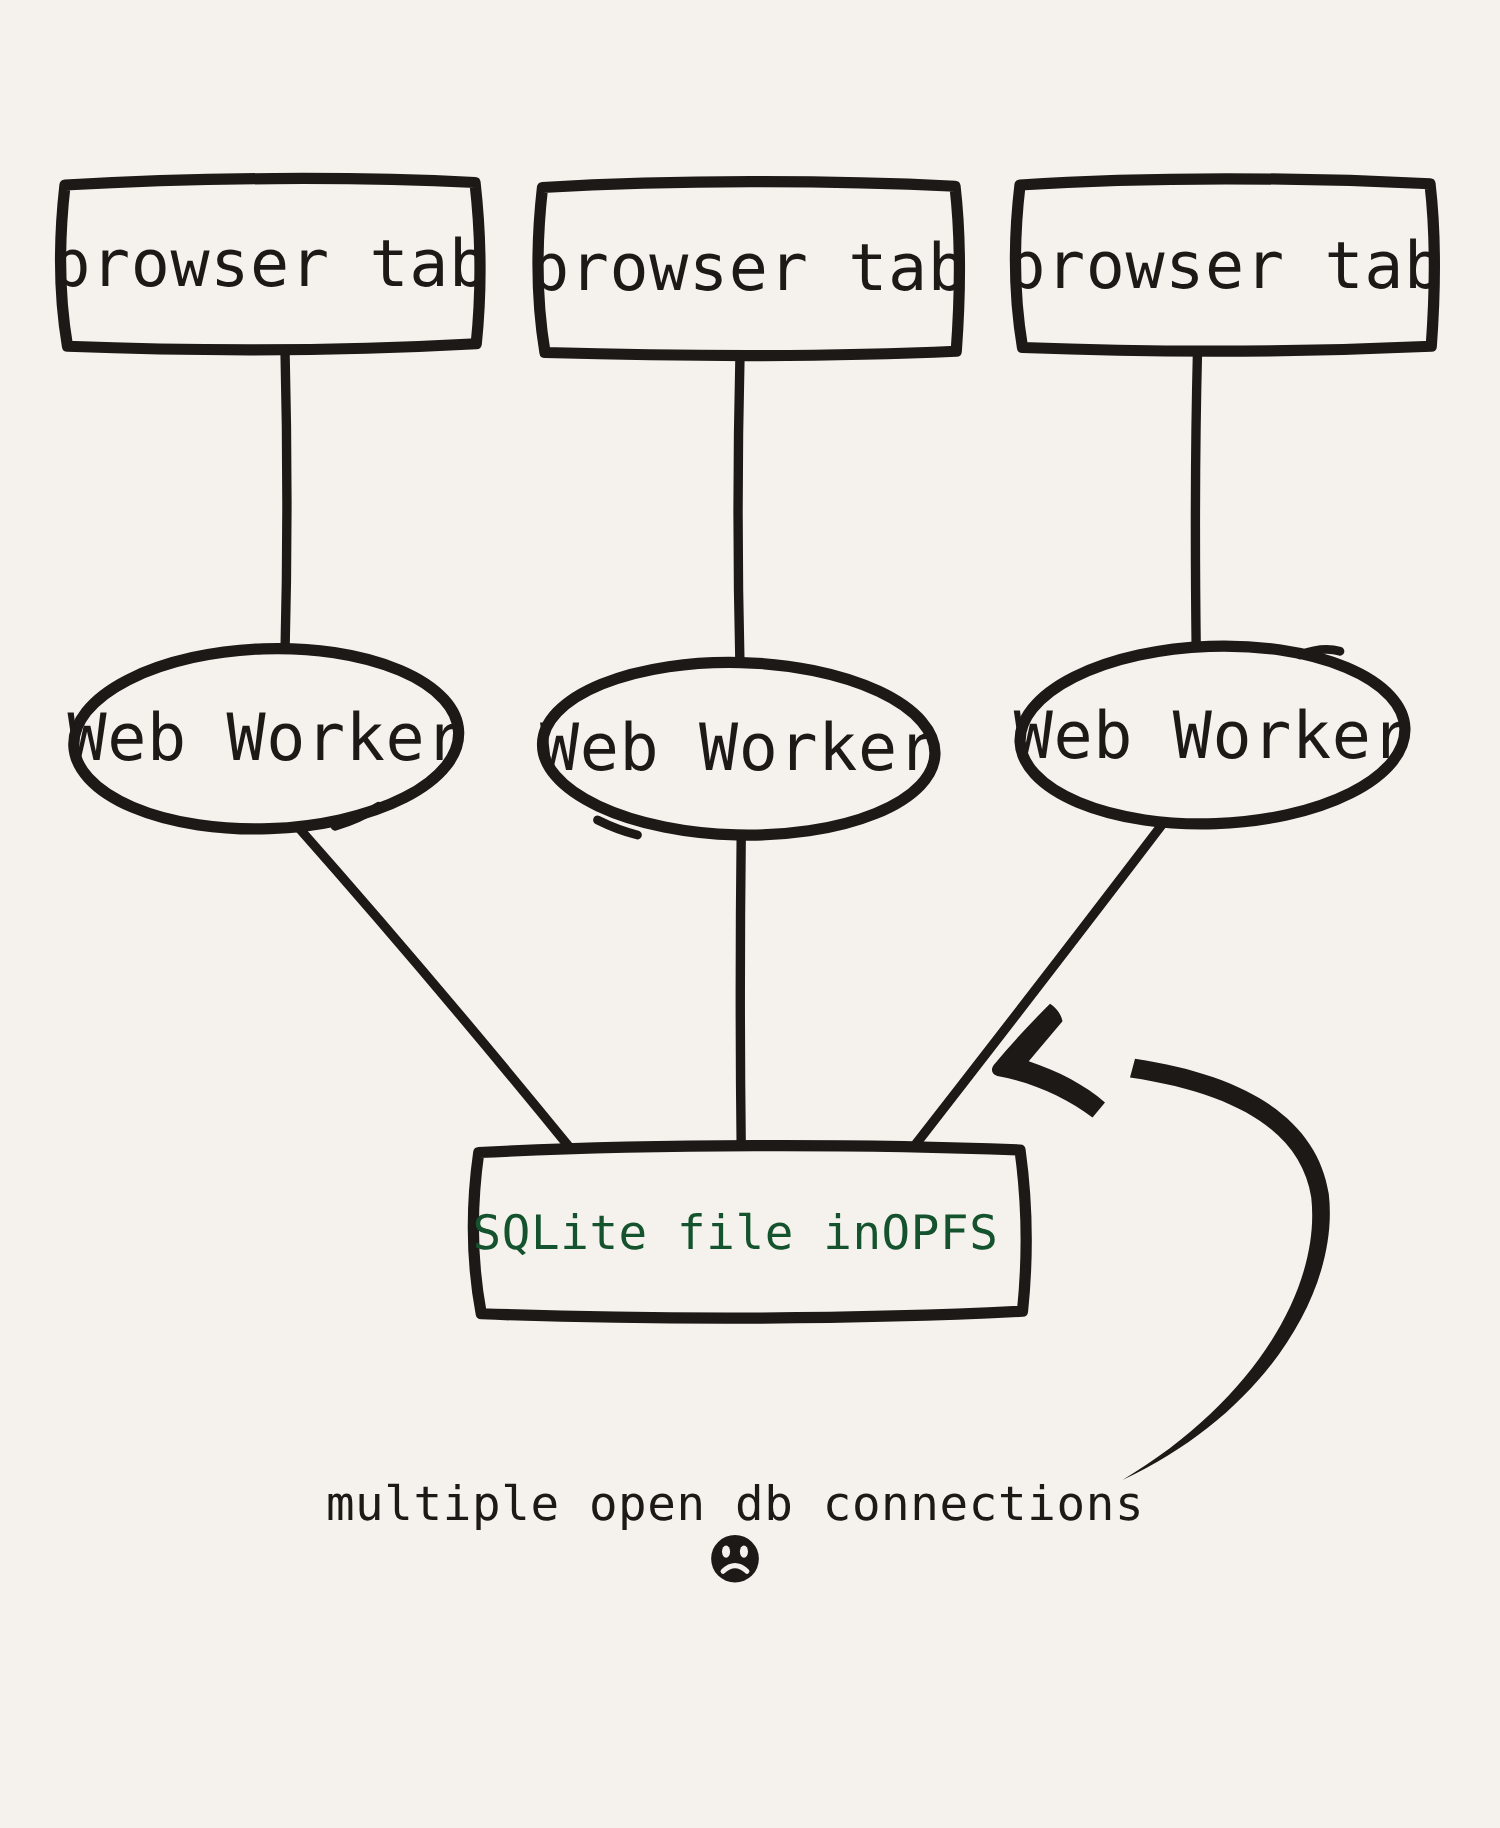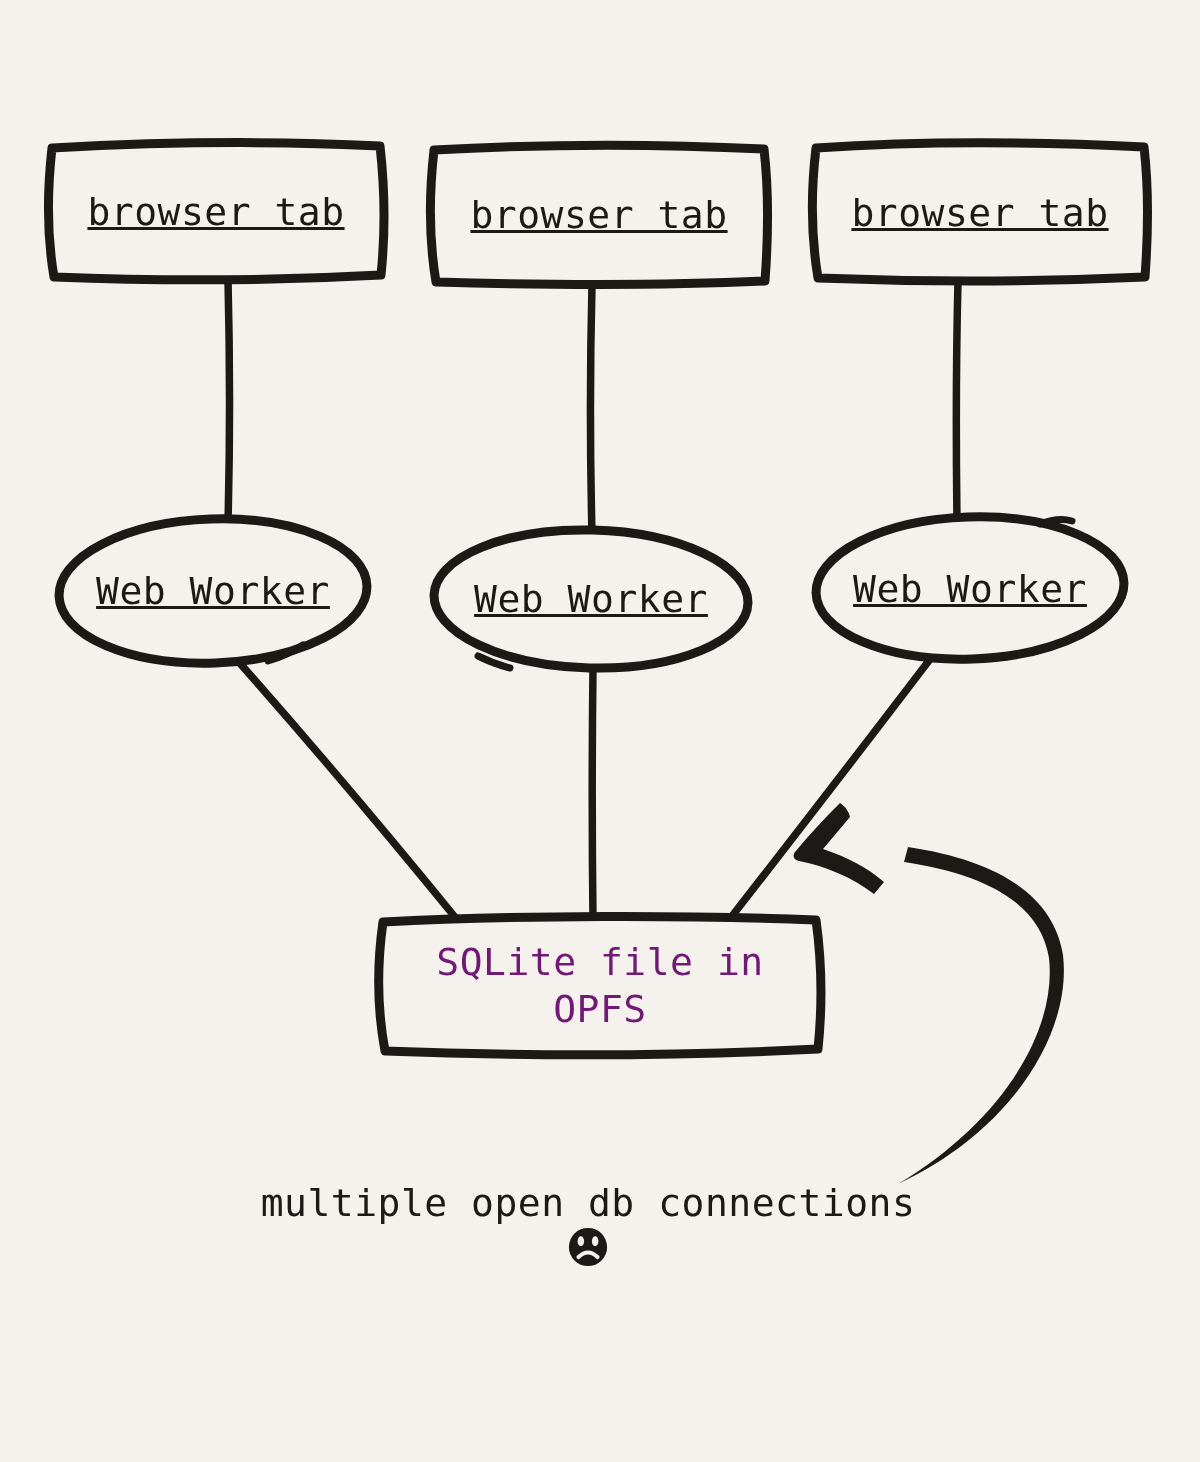--- a/index.html
+++ b/index.html
@@ -9,32 +9,31 @@
     overflow: hidden;
     font-family: "DejaVu Sans Mono", "Liberation Mono", monospace;
     color: #1d1916;
   }
   .stage { position: relative; width: 1200px; height: 1462px; }
   .art { position: absolute; left: 0; top: 0; width: 1200px; height: 1462px; }
 
   .node-label {
     position: absolute;
     display: flex; align-items: center; justify-content: center;
-    font-size: 38px;
+    font-size: 52px;
     letter-spacing: 0.5px;
     white-space: nowrap;
     color: #1d1916;
-    text-decoration: underline;
   }
   .db-label {
     position: absolute;
-    display: flex; flex-direction: column; align-items: center; justify-content: center;
+    display: flex; flex-direction: row; align-items: center; justify-content: flex-start;
     font-size: 38px; line-height: 47px;
     letter-spacing: 0.5px;
-    color: #701a75;
+    color: #14532d;
     text-align: center;
   }
   .caption {
     position: absolute;
     left: -12px; top: 1180px; width: 1200px;
     font-size: 38px; line-height: 46px;
     letter-spacing: 0.5px;
     text-align: center;
     color: #1d1916;
   }

